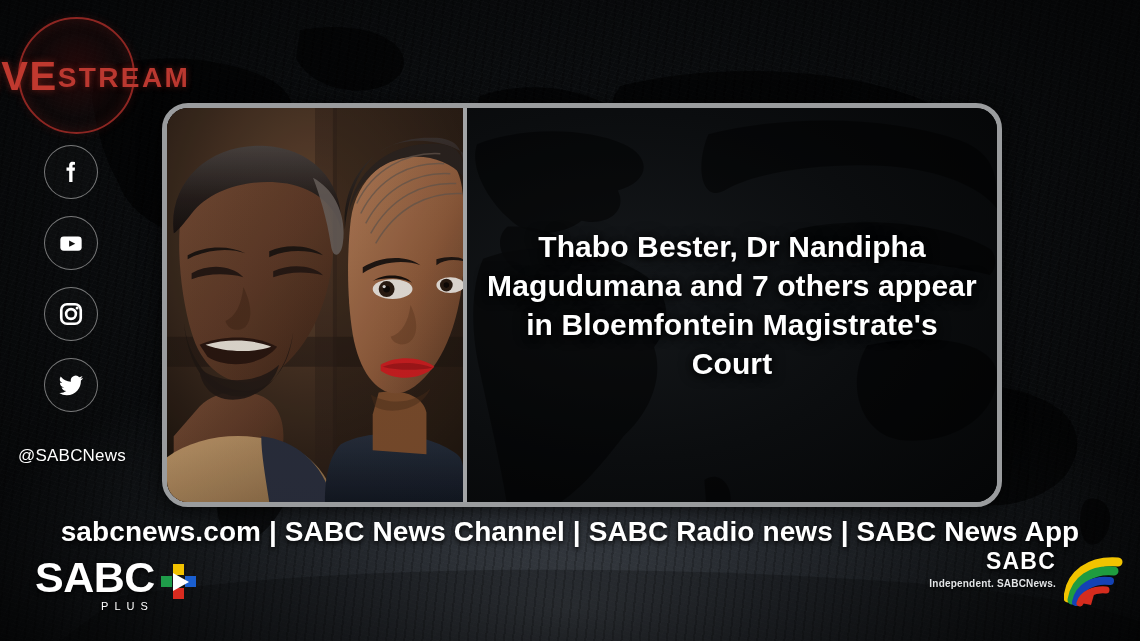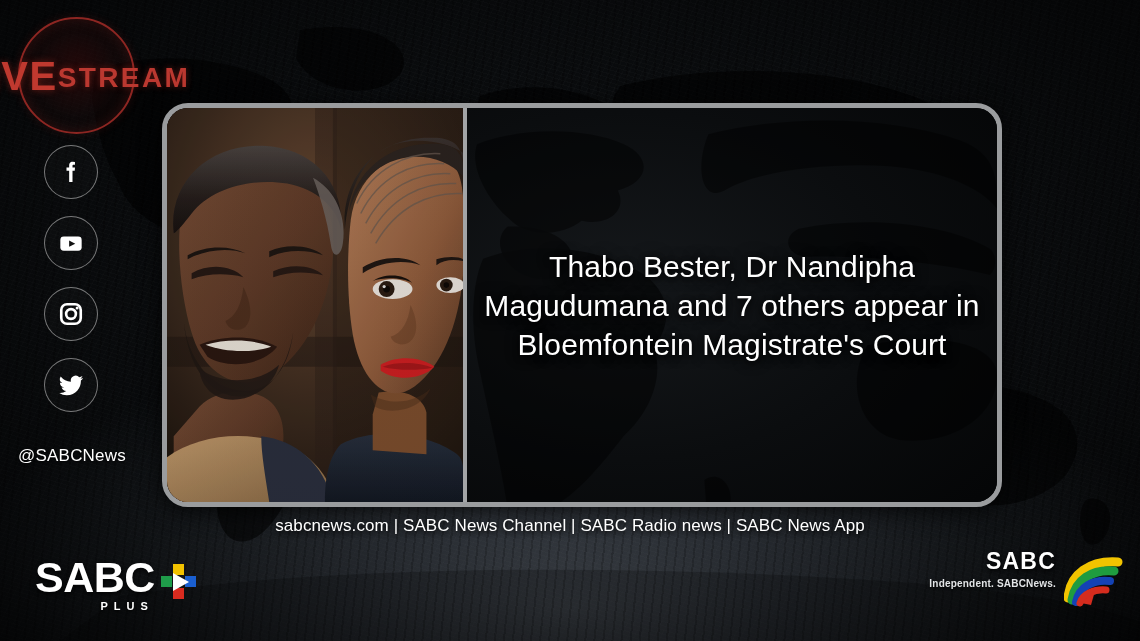--- a/index.html
+++ b/index.html
@@ -145,37 +145,37 @@
     overflow: hidden;
     background:
       radial-gradient(ellipse 90% 80% at 30% 45%, #15181b 0%, #0b0d0f 55%, #050607 100%);
   }
   .headline-map { position: absolute; inset: 0; opacity: .55; }
   .headline-text {
     position: relative;
     z-index: 2;
     color: #ffffff;
     font-size: 30px;
-    font-weight: 400;
+    font-weight: 700;
     line-height: 1.30;
     text-align: center;
     padding: 0 16px;
     letter-spacing: .1px;
     text-shadow: 0 2px 6px rgba(0,0,0,.95), 0 0 14px rgba(0,0,0,.8);
   }
 
   
   .ticker {
     position: absolute;
     left: 0; top: 516px;
     width: 1140px;
     text-align: center;
     color: #ffffff;
-    font-size: 17px;
-    font-weight: 400;
+    font-size: 28px;
+    font-weight: 700;
     letter-spacing: .1px;
     text-shadow: 0 2px 5px rgba(0,0,0,.95);
   }
 
   
   .sabc-plus {
     position: absolute;
     left: 35px; top: 558px;
     display: flex; align-items: flex-start;
   }
@@ -186,21 +186,21 @@
     font-weight: 700;
     line-height: .92;
     letter-spacing: -0.5px;
     text-shadow: 0 2px 5px rgba(0,0,0,.9);
   }
   .sabc-plus .sp-sub {
     position: absolute;
     right: 1px; bottom: -14px;
     color: #ffffff;
     font-size: 11px;
-    font-weight: 700;
+    font-weight: 400;
     letter-spacing: 6px;
     text-shadow: 0 1px 3px rgba(0,0,0,.9);
     text-align: center;
   }
   .sp-mark { margin-left: 5px; margin-top: 5px; }
 
   
   .sabc-news {
     position: absolute;
     right: 16px; top: 550px;

